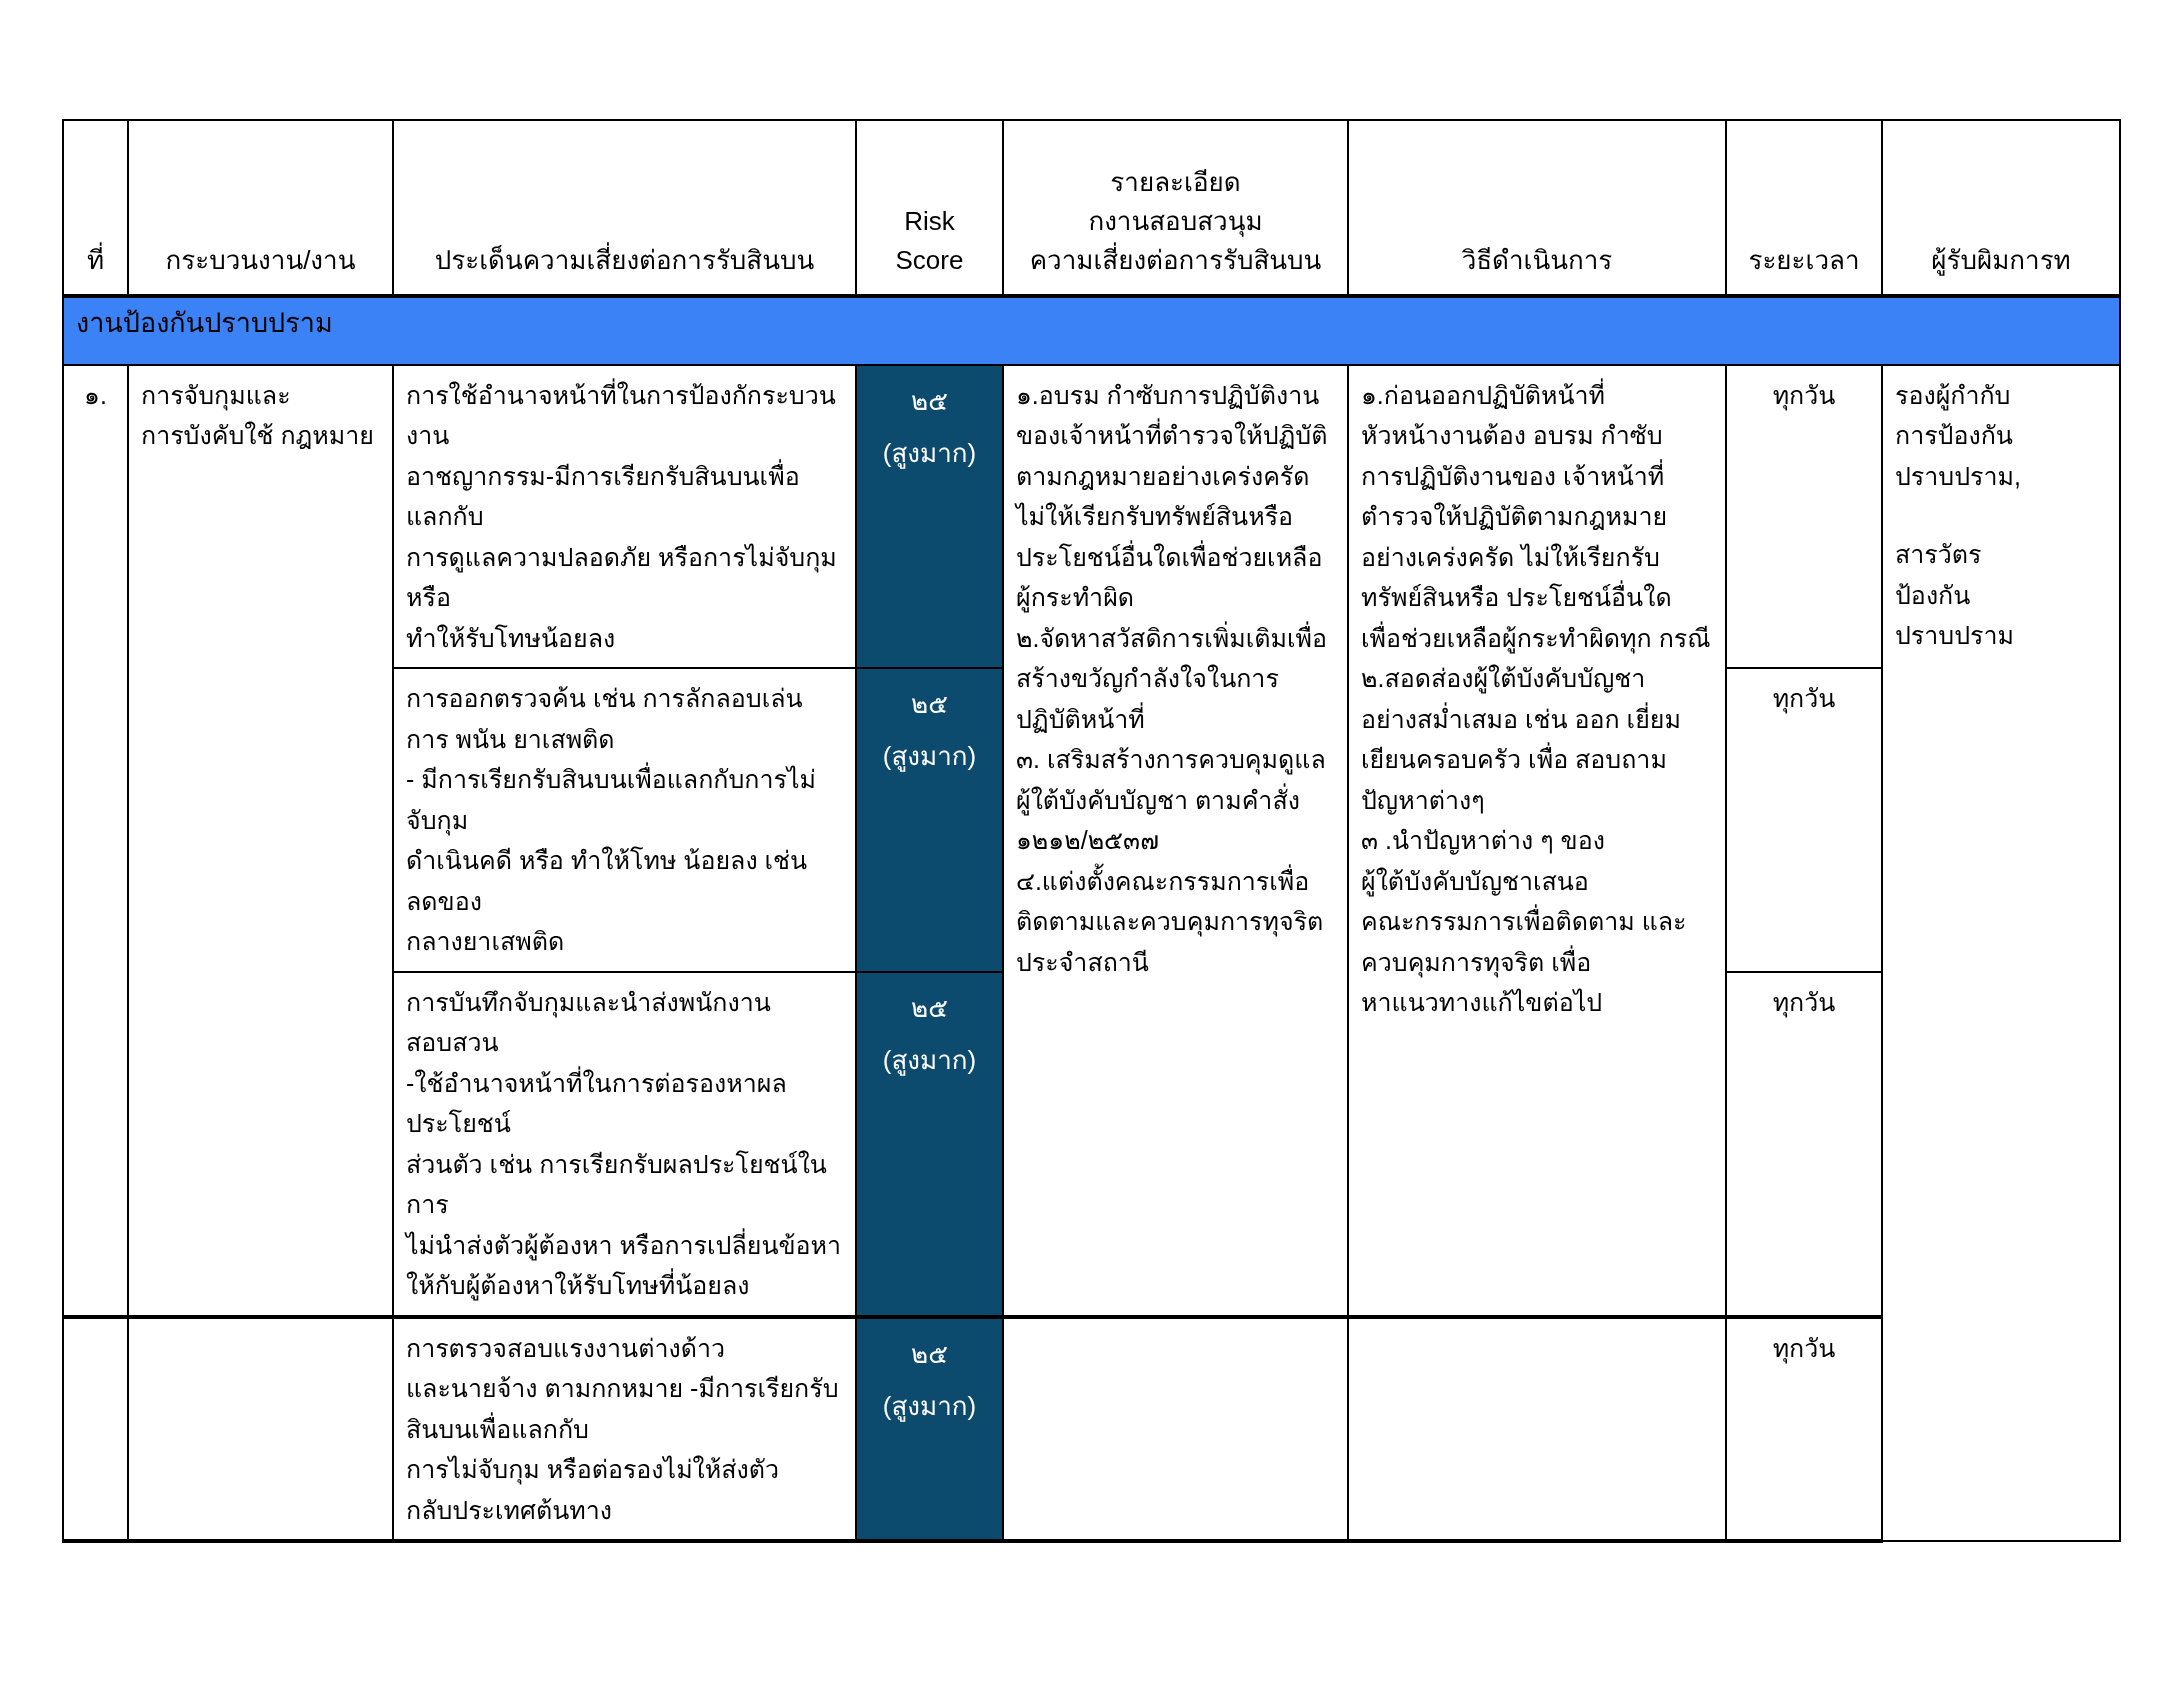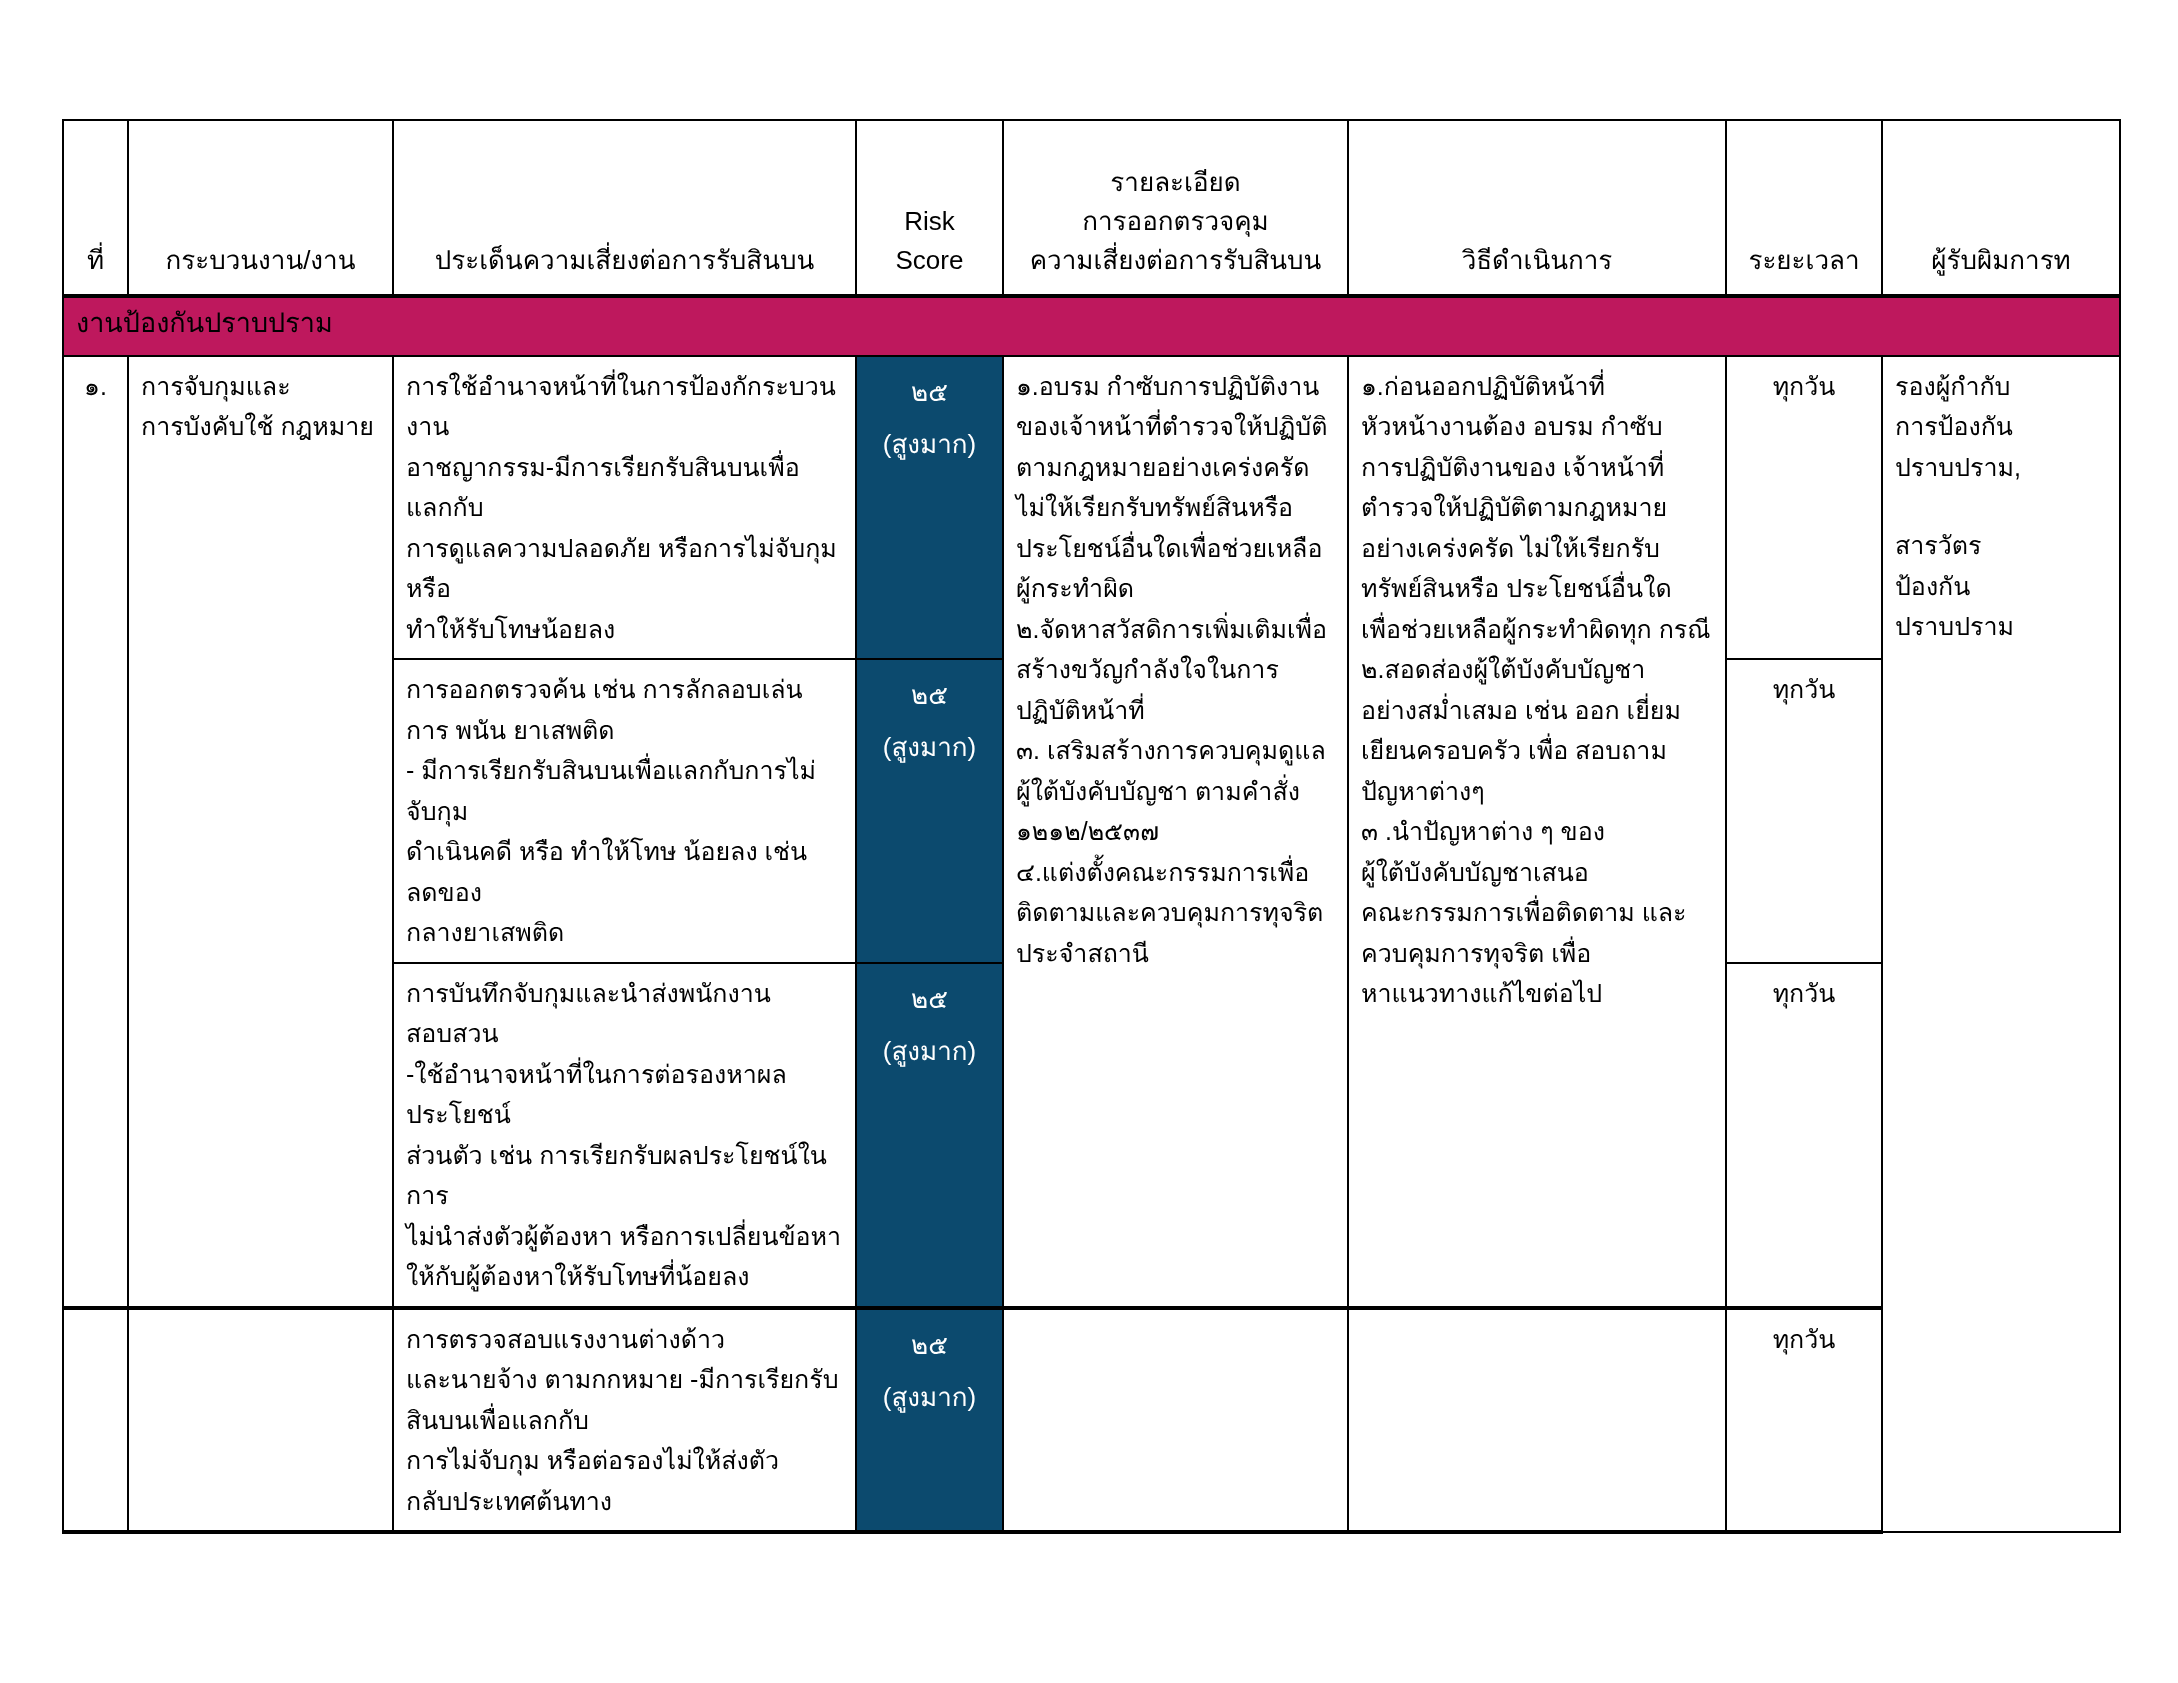--- a/index.html
+++ b/index.html
@@ -62,25 +62,25 @@
   .col-process   { width: 265px; }
   .col-issue     { width: 463px; }
   .col-score     { width: 147px; }
   .col-measure   { width: 345px; }
   .col-method    { width: 378px; }
   .col-period    { width: 156px; }
   .col-owner     { width: 238px; }
 
   
   .section-banner td {
-    background: #be185d;
+    background: #3b82f6;
     height: 57px;
     vertical-align: middle;
     padding-top: 4px;
-    padding-bottom: 9px;
+    padding-bottom: 18px;
     font-size: 27px;
   }
 
   
   .score-cell {
     background: #0c4a6e;
     color: #ffffff;
     text-align: center;
     vertical-align: top;
     padding-top: 12px;
@@ -128,21 +128,21 @@
           <span class="hdr-line">กระบวนงาน/งาน</span>
         </th>
         <th>
           <span class="hdr-line">ประเด็นความเสี่ยงต่อการรับสินบน</span>
         </th>
         <th>
           <span class="hdr-line">Risk Score</span>
         </th>
         <th>
           <span class="hdr-line">รายละเอียด</span>
-          <span class="hdr-line">การออกตรวจคุม</span>
+          <span class="hdr-line">กงานสอบสวนุม</span>
           <span class="hdr-line">ความเสี่ยงต่อการรับสินบน</span>
         </th>
         <th>
           <span class="hdr-line">วิธีดำเนินการ</span>
         </th>
         <th>
           <span class="hdr-line">ระยะเวลา</span>
         </th>
         <th>
           <span class="hdr-line">ผู้รับผิมการท</span>

